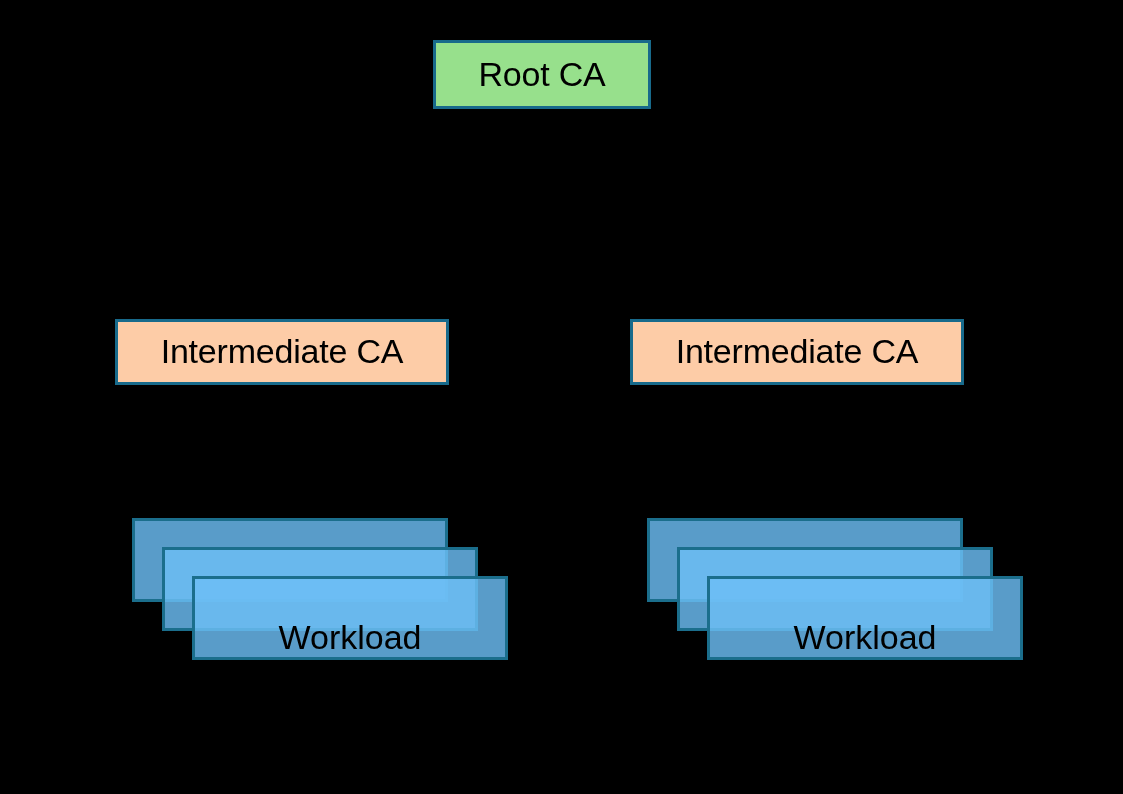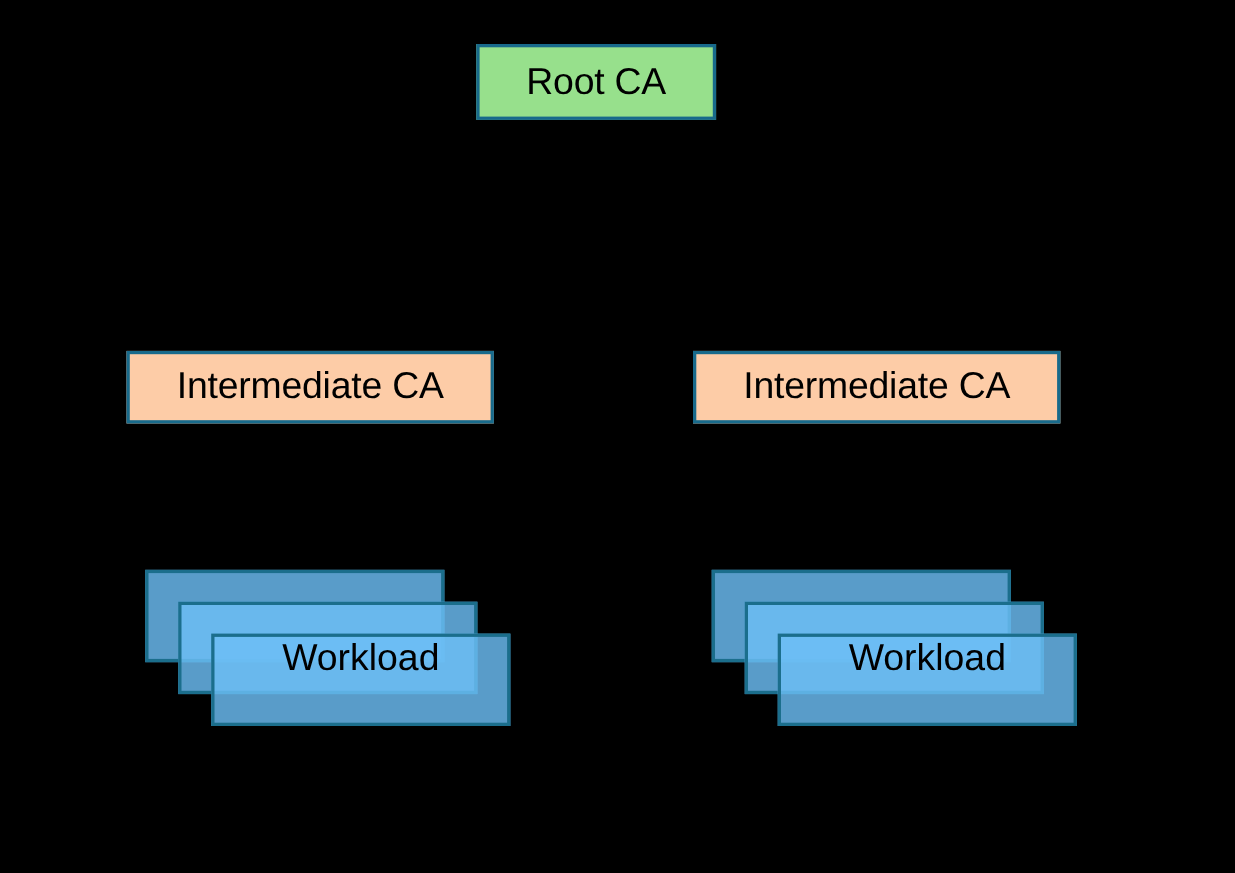--- a/index.html
+++ b/index.html
@@ -55,26 +55,26 @@
     position: absolute;
     width: 332px;
     height: 142px;
   }
   .stack-left  { left: 132px; top: 518px; }
   .stack-right { left: 647px; top: 518px; }
 
   .stack .card {
     position: absolute;
     box-sizing: border-box;
-    width: 272px;
+    width: 316px;
     height: 84px;
     background: rgba(109, 190, 245, 0.82);
     border: 3px solid #1B6E8C;
     display: flex;
-    align-items: flex-start;
+    align-items: flex-end;
     justify-content: center;
     color: #000000;
     font-size: 34px;
     white-space: nowrap;
   }
   .stack .card.c1 { left: 0px;  top: 0px;  }
   .stack .card.c2 { left: 30px; top: 29px; }
   .stack .card.c3 { left: 60px; top: 58px; }
 </style>
 </head>

